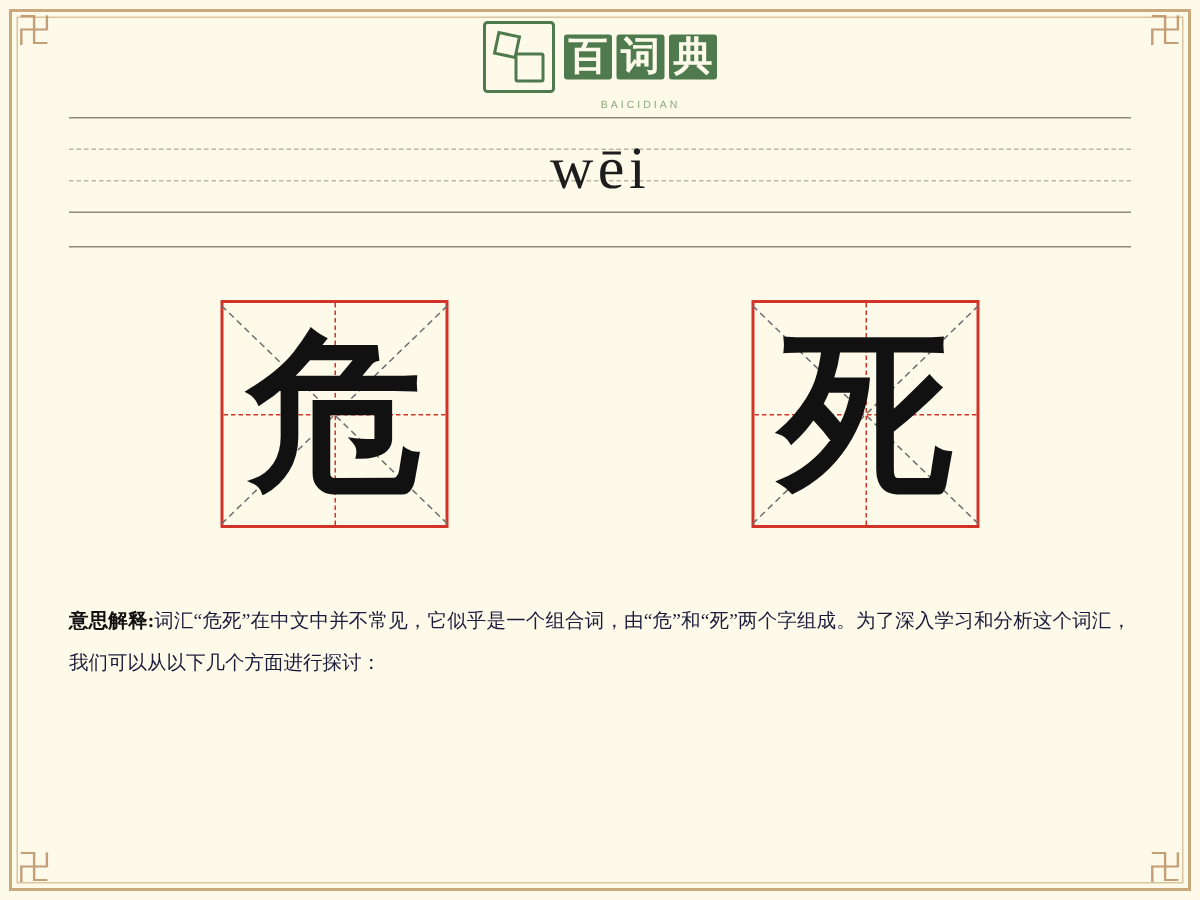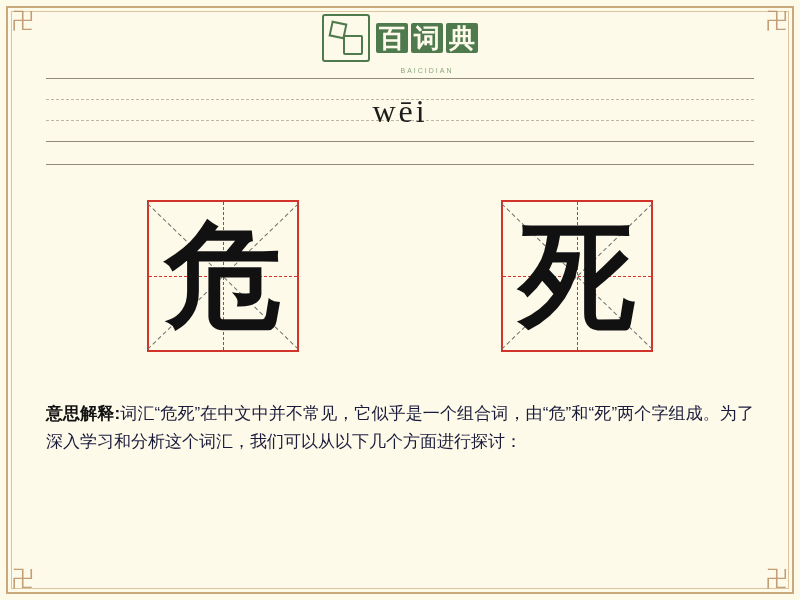--- a/index.html
+++ b/index.html
@@ -161,21 +161,21 @@
     display: flex;
   }
   .pinyin-cell {
     flex: 1;
     display: flex;
     align-items: center;
     justify-content: center;
   }
   .pinyin {
     font-family: "Liberation Serif", serif;
-    font-size: 32px;
+    font-size: 40px;
     letter-spacing: 3px;
     color: #1d1d1d;
   }
 
   
   .char-row {
     position: absolute;
     left: 46px;
     right: 46px;
     top: 200px;
@@ -236,22 +236,22 @@
     color: #111;
     font-weight: bold;
   }
 
   
   .explain {
     position: absolute;
     left: 46px;
     right: 46px;
     top: 400px;
-    font-family: Liberation Sans, sans-serif;
-    font-size: 17px;
+    font-family: Liberation Serif, serif;
+    font-size: 13px;
     line-height: 28px;
     color: #1a1a3a;
     text-align: justify;
   }
   .explain .label {
     font-weight: bold;
     color: #111;
   }
 </style>
 </head>

